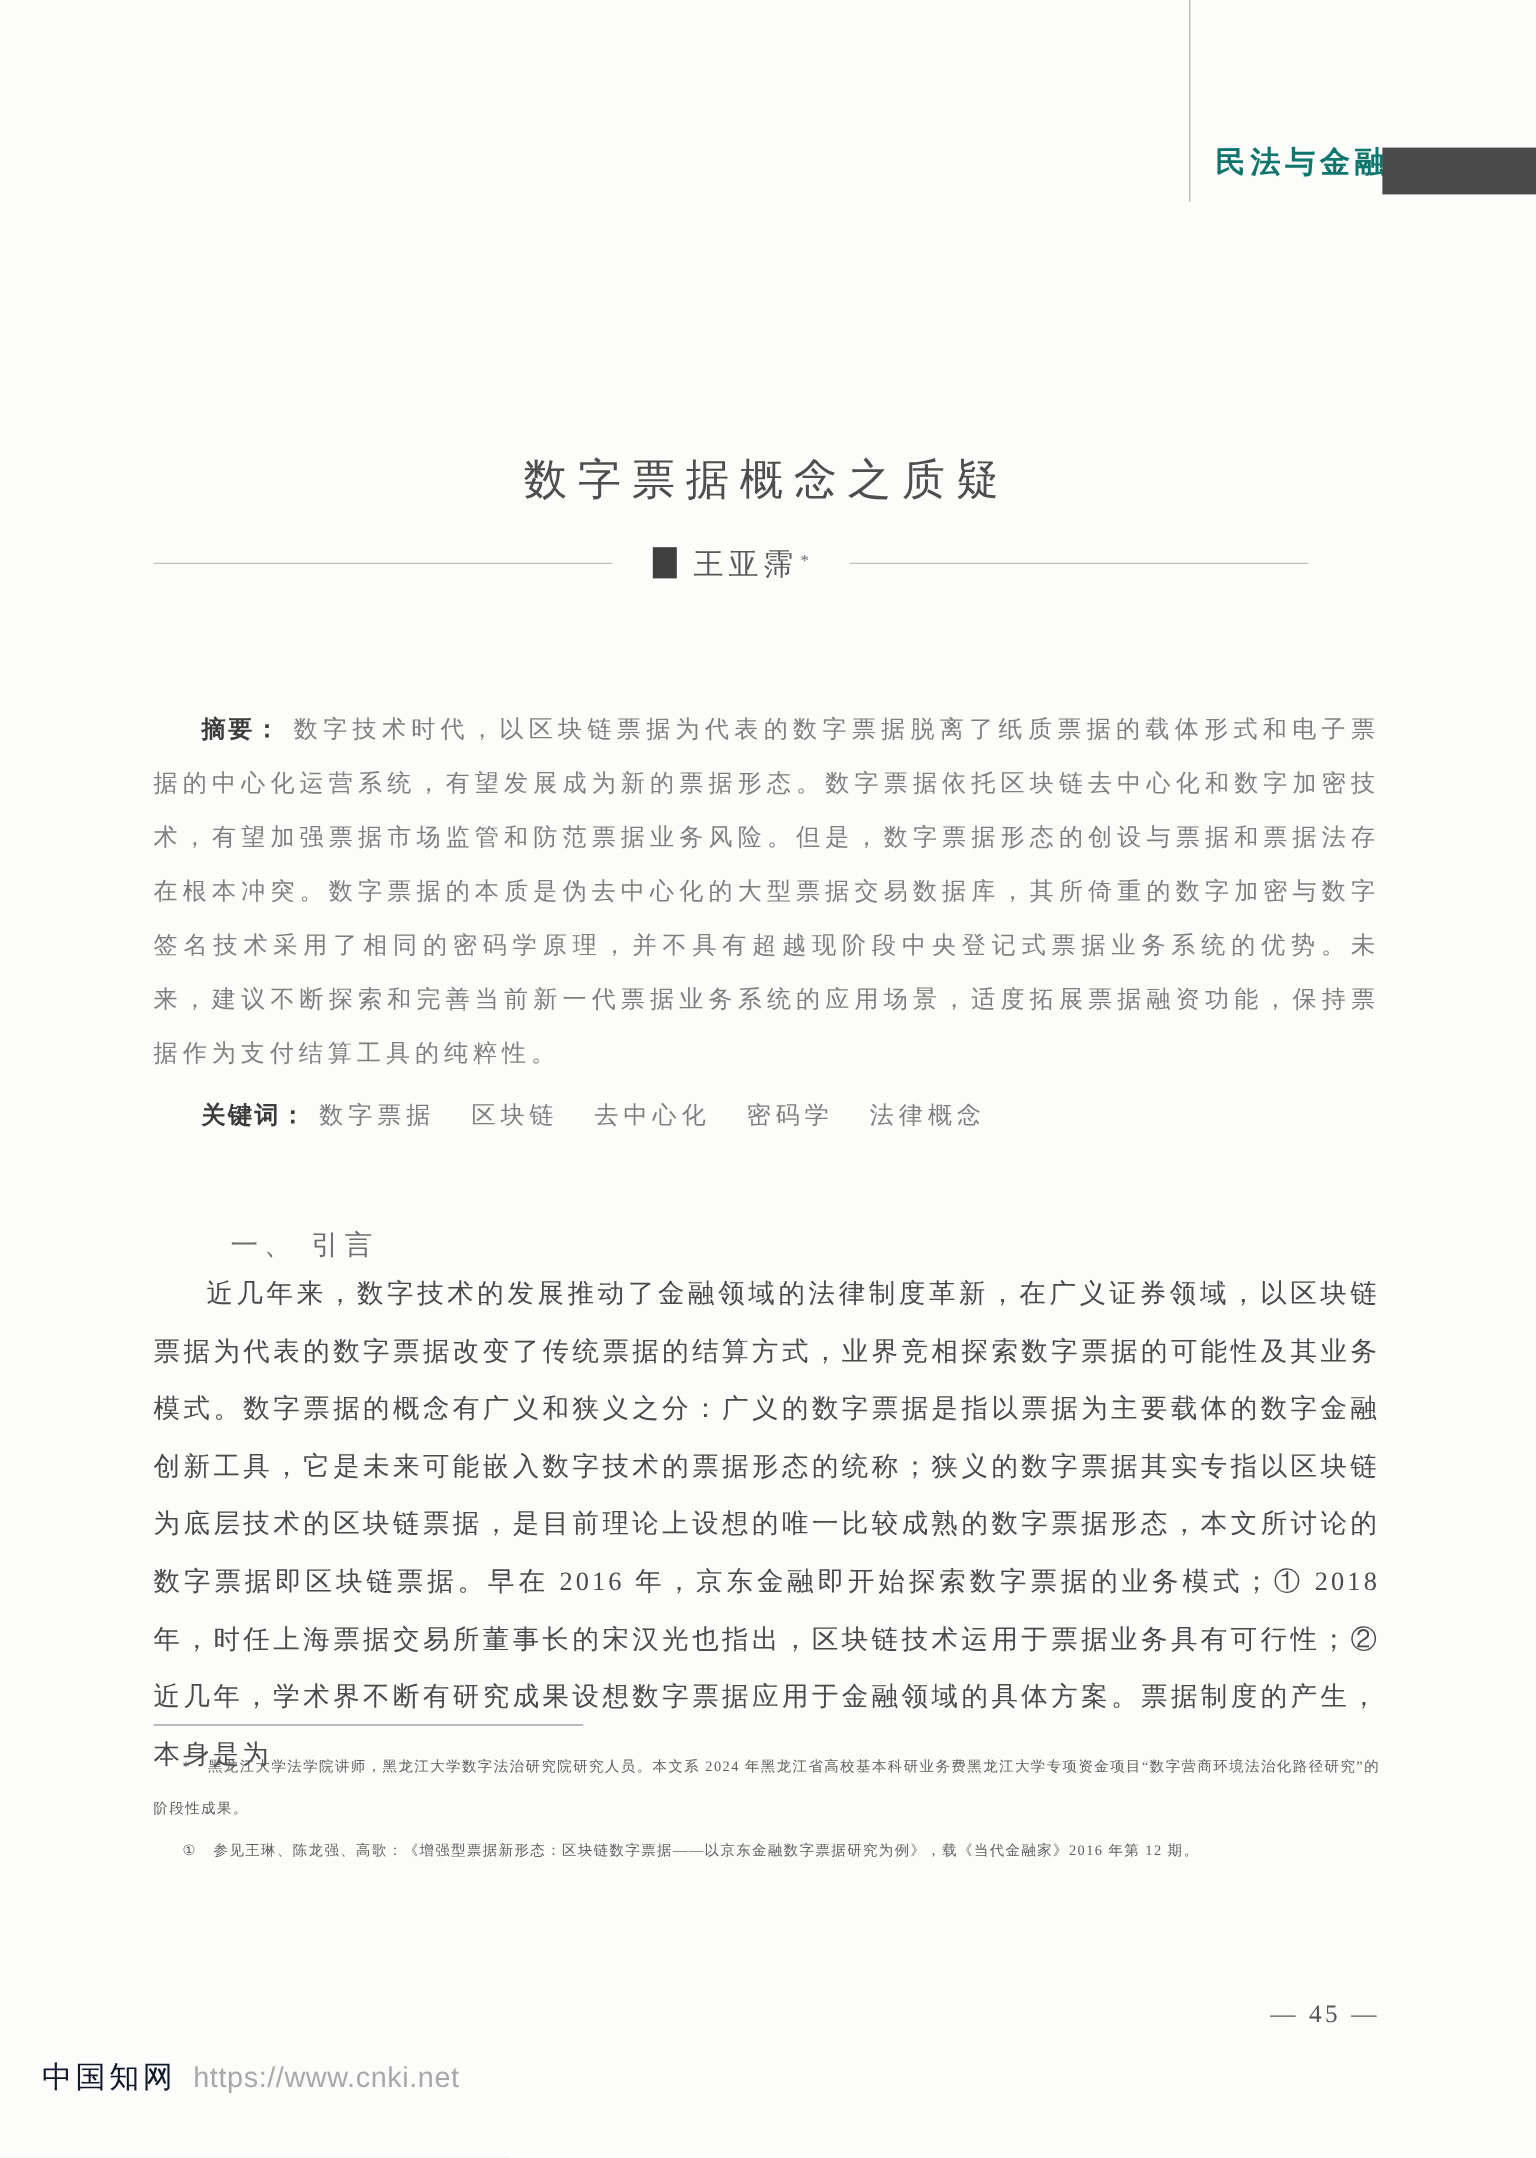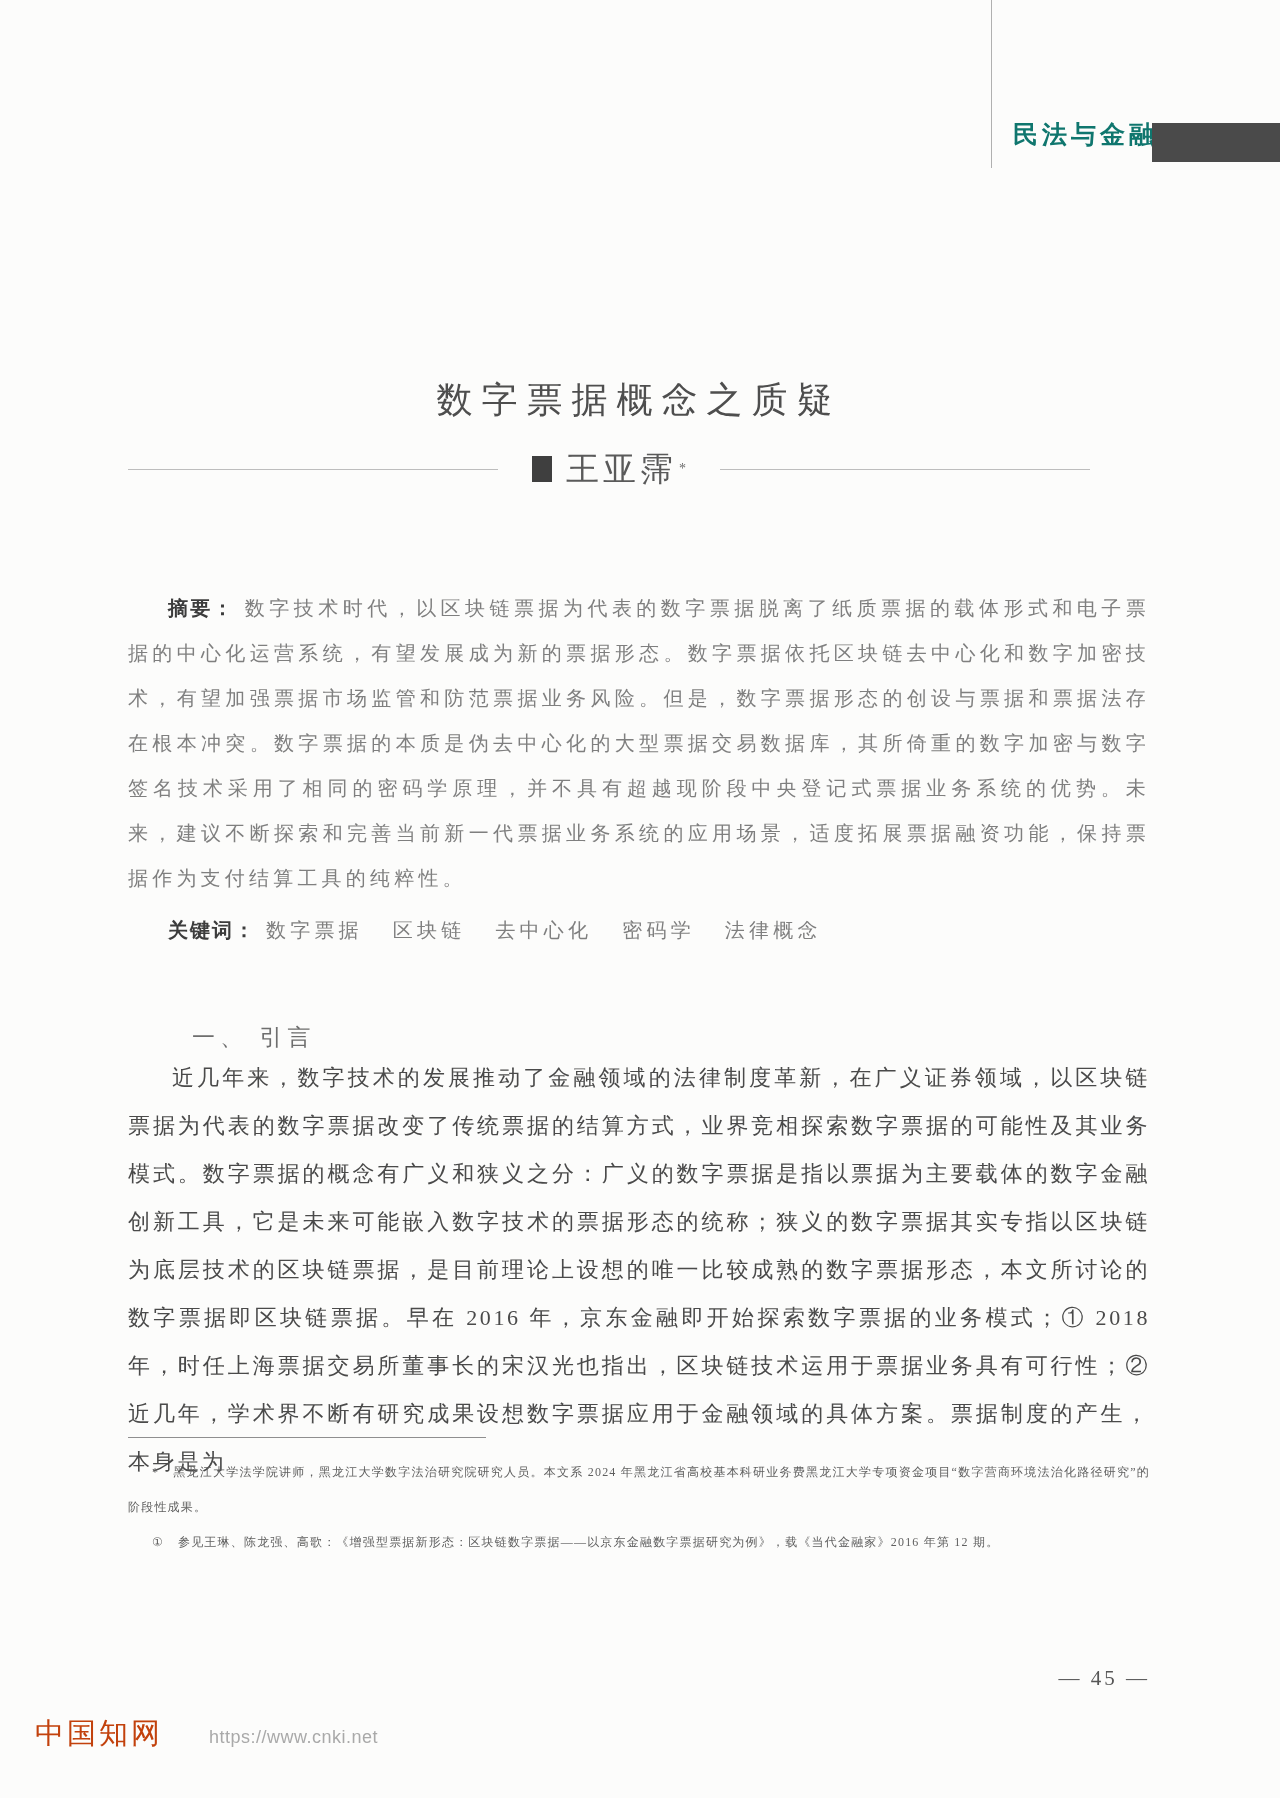--- a/index.html
+++ b/index.html
@@ -23,21 +23,21 @@
     font-weight:500;font-size:36px;color:#4e4e4e;letter-spacing:9px;
   }
   
   .author-line{
     position:absolute;left:128px;top:452px;width:962px;height:34px;
     display:flex;align-items:center;
   }
   .author-rule{flex:1;height:1px;background:#bdbdbd;}
   .author-group{display:flex;align-items:center;margin:0 34px;white-space:nowrap;}
   .author-square{display:inline-block;width:20px;height:26px;background:#3f3f3f;margin-right:14px;}
-  .author-name{font-size:33px;color:#5a5a5a;letter-spacing:4px;}
+  .author-name{font-size:25px;color:#5a5a5a;letter-spacing:4px;}
   .author-sup{font-size:14px;color:#6a6a6a;vertical-align:super;margin-left:2px;}
   
   .abstract{position:absolute;left:128px;top:586px;width:1022px;}
   .abstract p{margin:0;text-indent:2em;text-align:justify;
     font-size:20px;line-height:45px;letter-spacing:4.2px;color:#7f7f7f;}
   .ab-label,.kw-label{
     font-family:"Liberation Sans", sans-serif;font-weight:bold;
     color:#3c3c3c;letter-spacing:2px;margin-right:10px;
   }
   .keywords{margin-top:7px !important;}
@@ -64,22 +64,22 @@
   .fn-marker{margin-right:14px;}
   
   .page-number{
     position:absolute;left:128px;top:1666px;width:1022px;margin:0;
     text-align:right;font-size:21px;color:#565656;letter-spacing:3px;
   }
   .footer{
     position:absolute;left:35px;top:1714px;display:flex;align-items:baseline;
     font-family:"Liberation Sans", sans-serif;
   }
-  .footer-brand{font-size:29px;color:#c2410c;letter-spacing:3px;margin-right:46px;}
-  .footer-url{font-size:18px;color:#a9a9a9;letter-spacing:0.5px;text-align:center;}
+  .footer-brand{font-size:25px;color:#0f172a;letter-spacing:3px;margin-right:14px;}
+  .footer-url{font-size:24px;color:#a9a9a9;letter-spacing:0.5px;text-align:center;}
 </style>
 </head>
 <body>
 
 <div class="page">
 
   <div class="vline"></div>
   <div class="header-label">民法与金融</div>
   <div class="header-block"></div>
 

